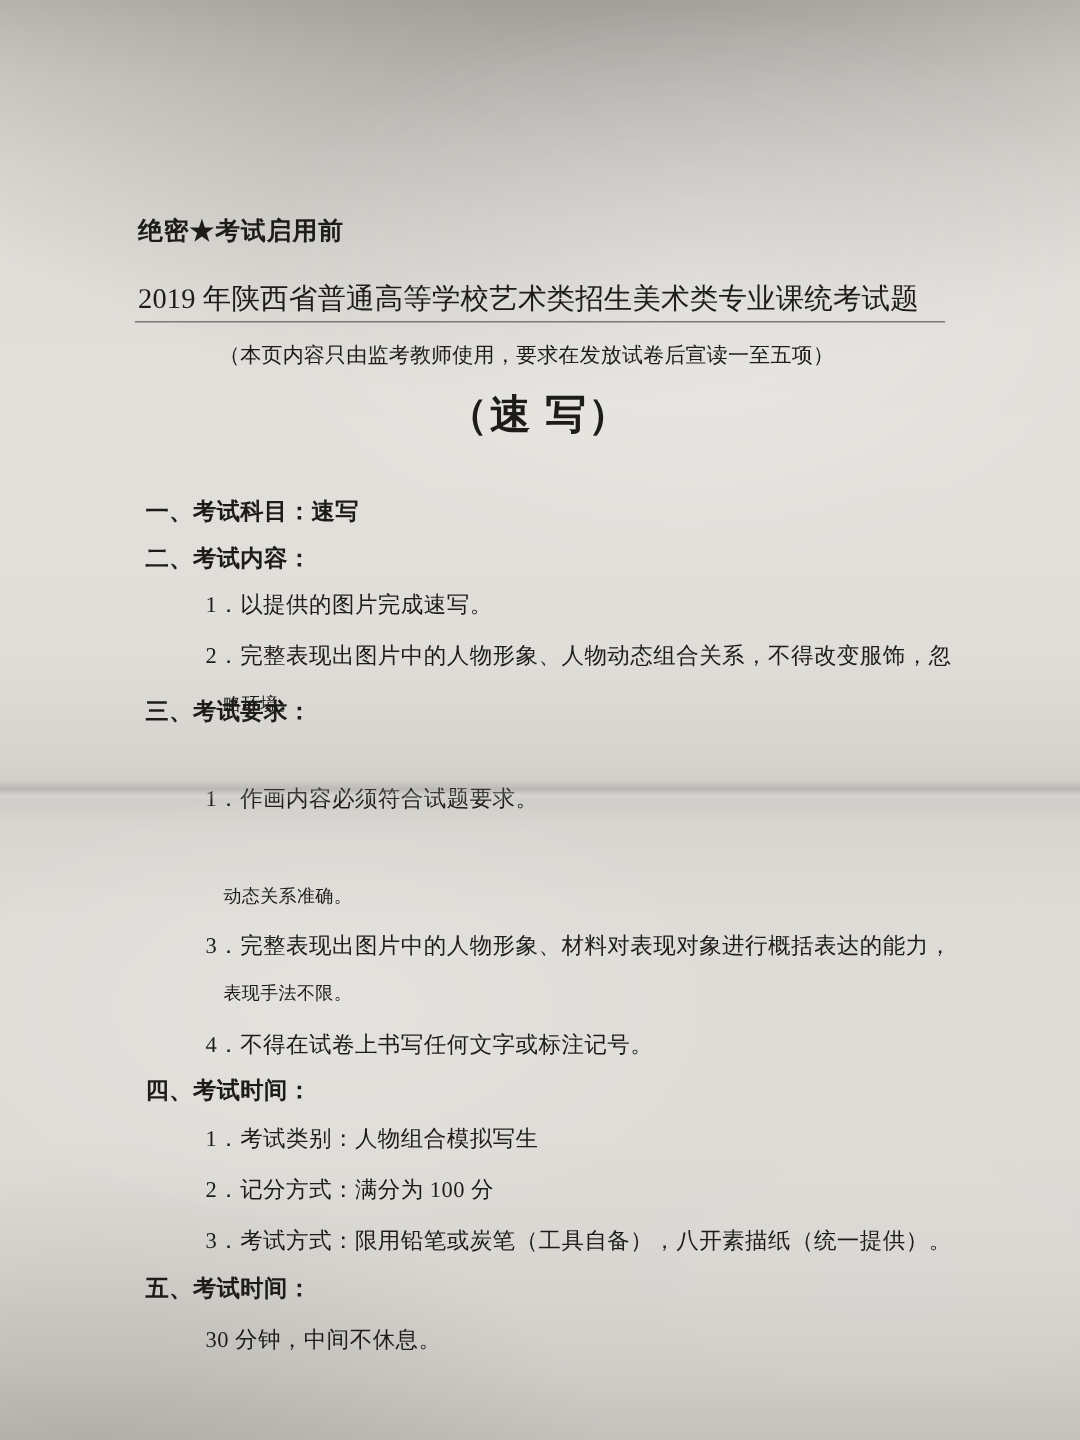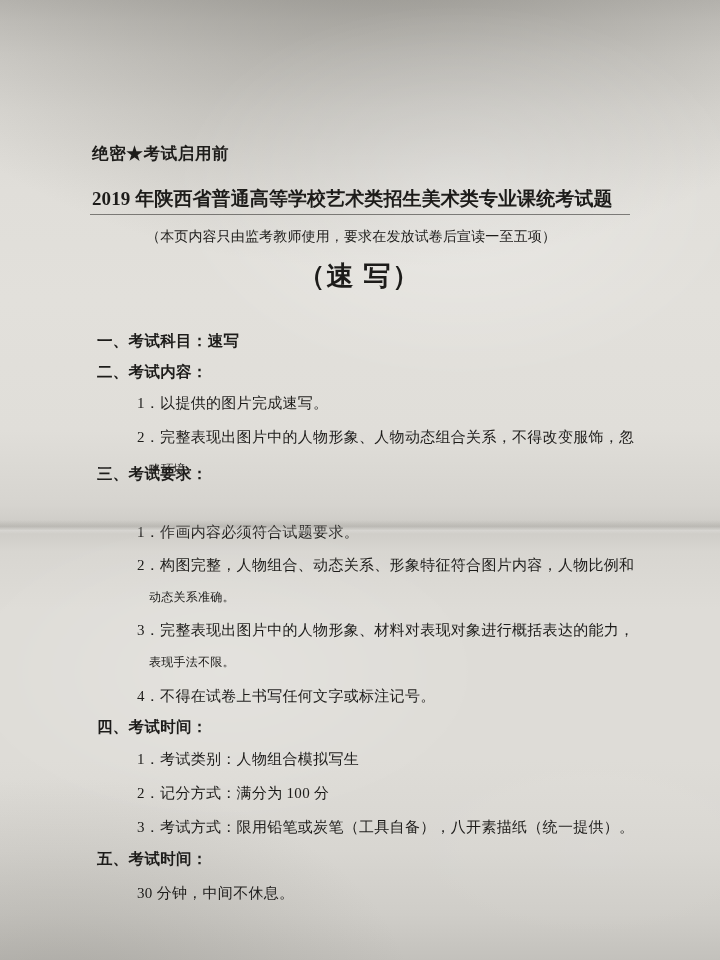--- a/index.html
+++ b/index.html
@@ -92,21 +92,21 @@
     left: 92px;
     top: 143px;
     font-size: 16.5px;
     font-weight: 700;
     letter-spacing: 0.04em;
   }
   .main-title {
     left: 92px;
     top: 186px;
     font-size: 19px;
-    font-weight: 700;
+    font-weight: 400;
     letter-spacing: 0.005em;
   }
   .title-underline {
     position: absolute;
     left: 90px;
     top: 214px;
     width: 540px;
     height: 1px;
     background: rgba(40,39,37,0.55);
   }
@@ -163,23 +163,20 @@
     </div>
     <div class="line item" style="top:428px">
       <span>2．</span><span>完整表现出图片中的人物形象、人物动态组合关系，不得改变服饰，忽</span>
     </div>
     <div class="line item-cont" style="top:461px">略环境。</div>
 
     <div class="line sec" style="top:464px">三、考试要求：</div>
     <div class="line item" style="top:523px">
       <span>1．</span><span>作画内容必须符合试题要求。</span>
     </div>
-    <div class="line item" style="top:556px">
-      <span>2．</span><span>构图完整，人物组合、动态关系、形象特征符合图片内容，人物比例和</span>
-    </div>
     <div class="line item-cont" style="top:589px">动态关系准确。</div>
     <div class="line item" style="top:621px">
       <span>3．</span><span>完整表现出图片中的人物形象、材料对表现对象进行概括表达的能力，</span>
     </div>
     <div class="line item-cont" style="top:654px">表现手法不限。</div>
     <div class="line item" style="top:687px">
       <span>4．</span><span>不得在试卷上书写任何文字或标注记号。</span>
     </div>
 
     <div class="line sec" style="top:717px">四、考试时间：</div>

